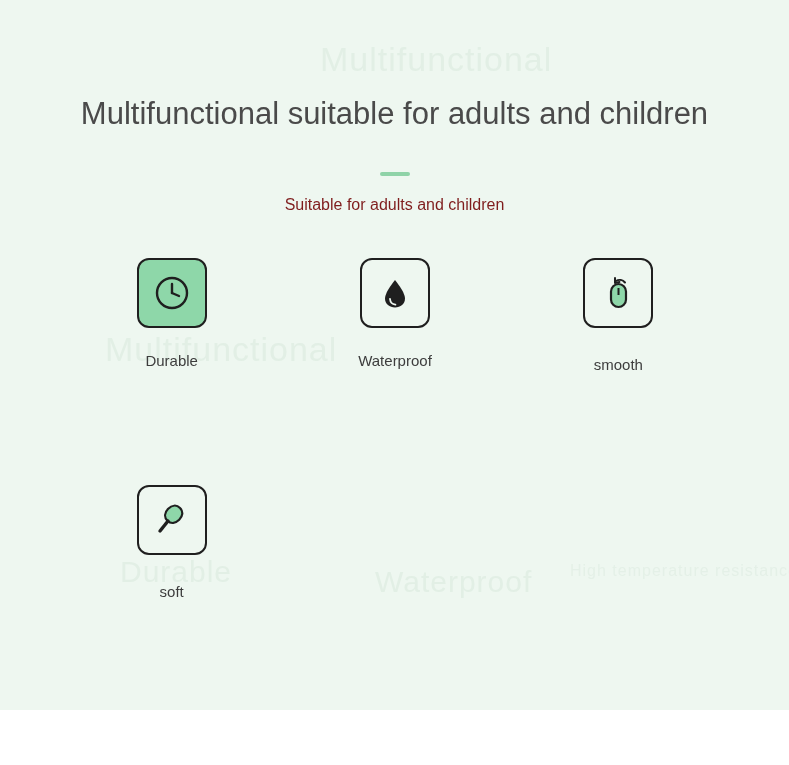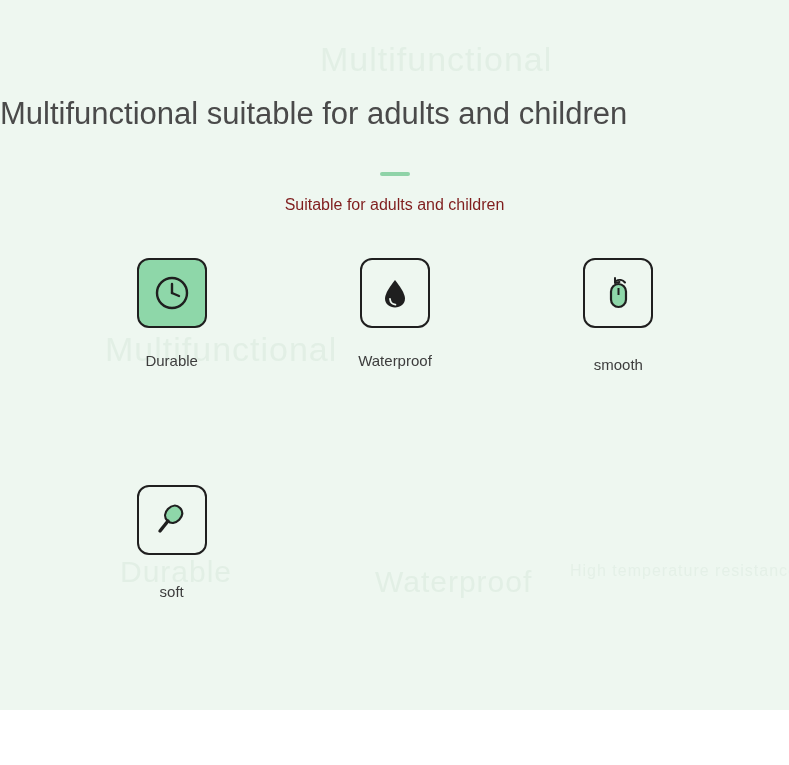--- a/index.html
+++ b/index.html
@@ -38,20 +38,21 @@
   .ghost.g2 { left: 105px; top: 330px; font-size: 34px; }
   .ghost.g3 { left: 120px; top: 555px; font-size: 30px; }
   .ghost.g4 { left: 375px; top: 565px; font-size: 30px; }
   .ghost.g5 { left: 570px; top: 562px; font-size: 16px; color: #e4f0e7; }
 
   .headline {
     position: absolute;
     left: 0;
     top: 96px;
     width: 789px;
+    text-align: center;
     font-size: 31px;
     color: #4a4a4a;
     font-weight: 400;
   }
   .divider {
     position: absolute;
     left: 50%;
     top: 172px;
     transform: translateX(-50%);
     width: 30px;

